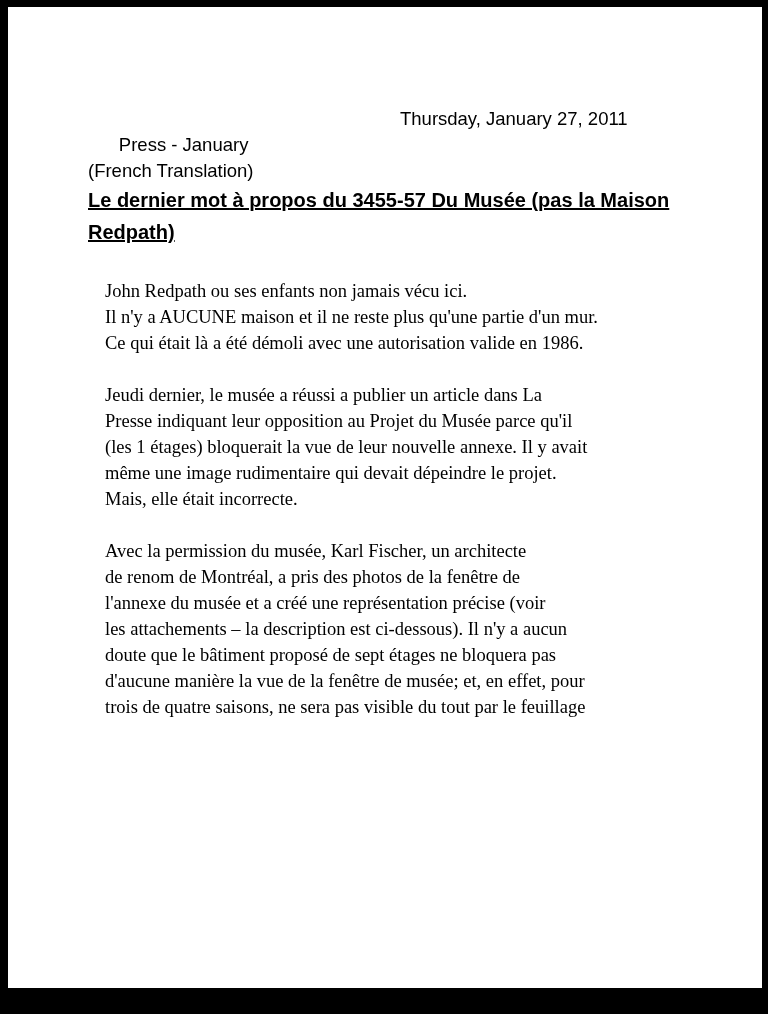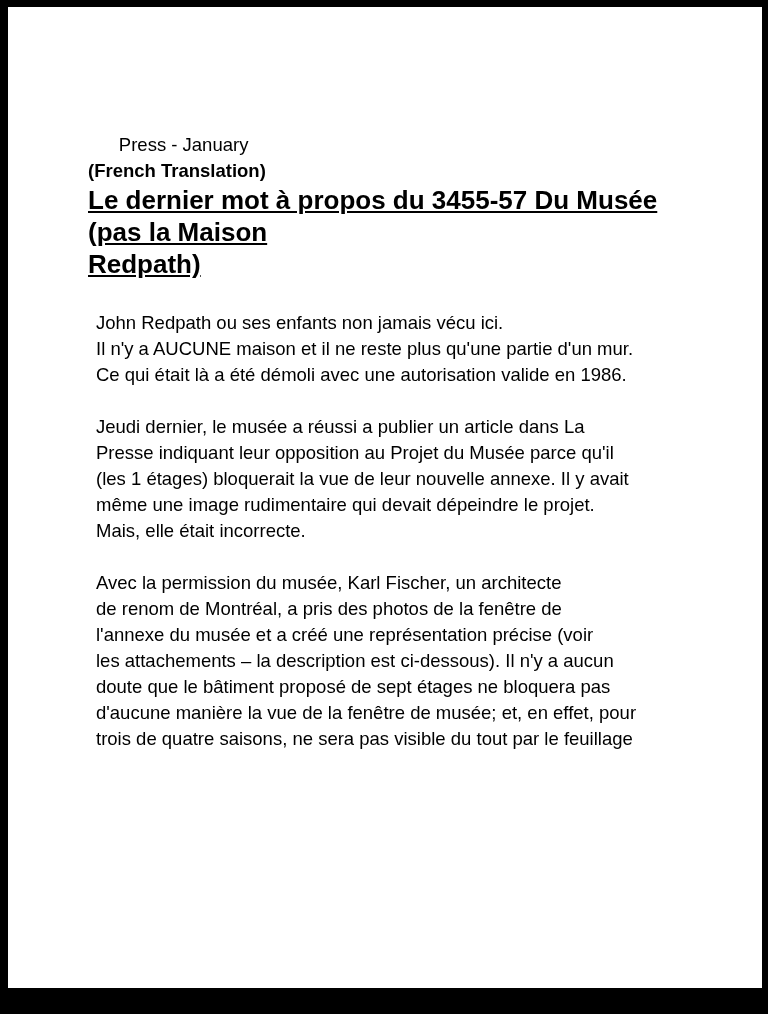--- a/index.html
+++ b/index.html
@@ -39,49 +39,50 @@
     margin-bottom: 26px;
     white-space: pre;
   }
   .header-row .date {
     position: absolute;
     left: 312px;
     top: 0;
   }
   .subtitle {
     white-space: pre-line;
-    font-weight: bold;
   }
   .title {
     font-weight: bold;
-    font-size: 26px;
+    font-size: 20px;
     line-height: 32px;
     text-decoration: underline;
     white-space: pre-line;
     margin: 0 0 30px 0;
   }
   .para {
     white-space: pre-line;
-    margin: 0 0 26px 8px;
+    margin: 0 0 26px 17px;
+    font-family: Liberation Serif, serif;
   }
 </style>
 </head>
 <body>
 
 <div class="page">
 
   <div class="edge edge-top"></div>
   <div class="edge edge-left"></div>
   <div class="edge edge-right"></div>
   <div class="edge edge-bottom"></div>
 
   <div class="content">
 
     <div class="header-row">
       <span>Press - January</span>
+      <span class="date">Thursday, January 27, 2011</span>
     </div>
 
     <div class="subtitle"> (French Translation)</div>
 
     <div class="title">Le dernier mot à propos du 3455-57 Du Musée (pas la Maison 
 Redpath)</div>
 
     <p class="para">John Redpath ou ses enfants non jamais vécu ici.
 Il n'y a AUCUNE maison et il ne reste plus qu'une partie d'un mur.
 Ce qui était là a été démoli avec une autorisation valide en 1986.</p>

